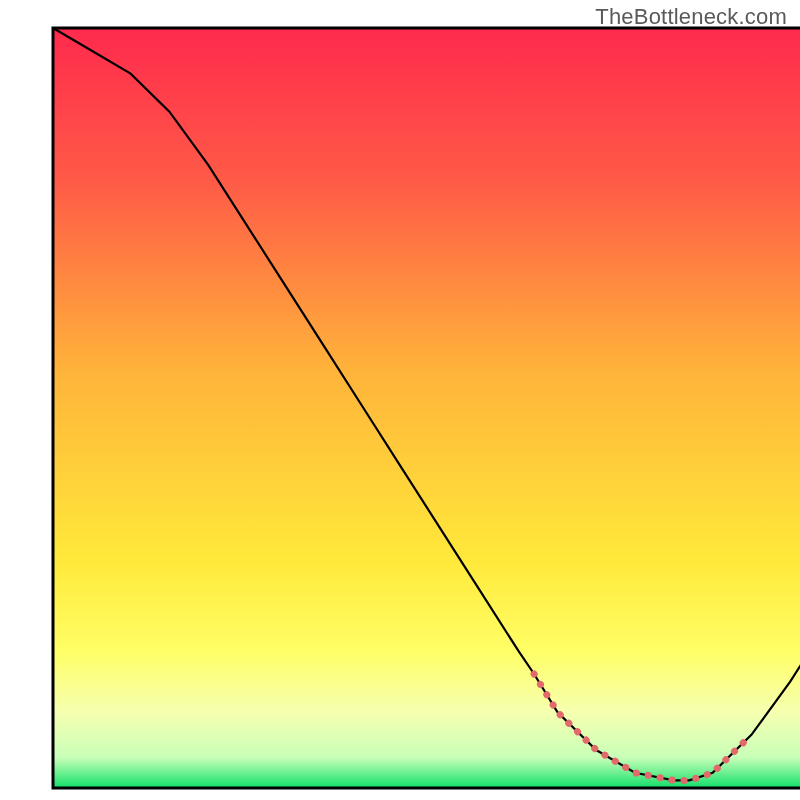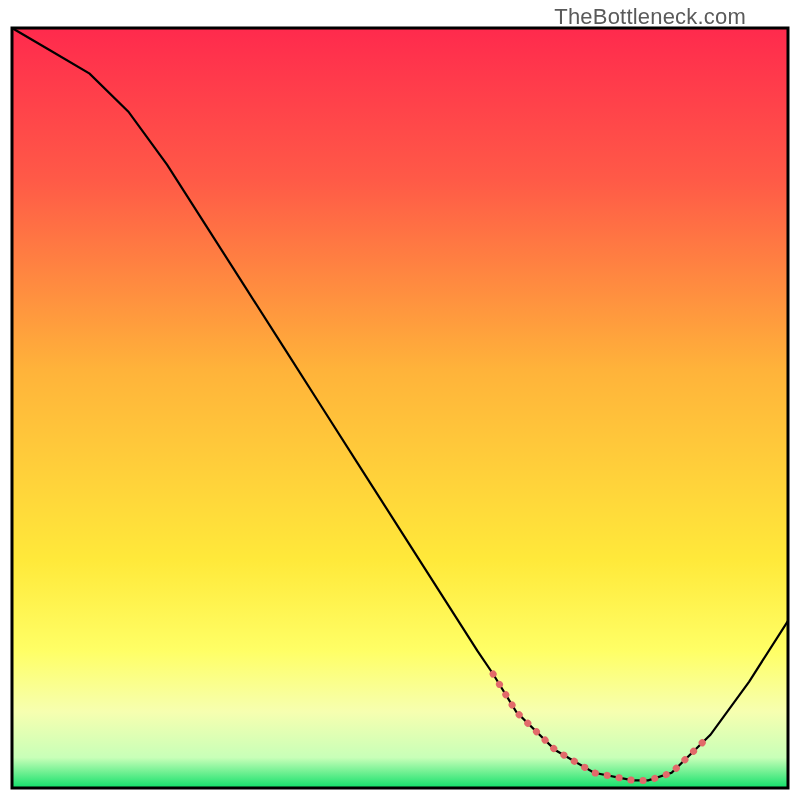--- a/index.html
+++ b/index.html
@@ -8,20 +8,21 @@
     width: 800px;
     height: 800px;
     overflow: hidden;
     background: #ffffff;
     font-family: Arial, Helvetica, sans-serif;
   }
   .wrap {
     position: relative;
     width: 756px;
     height: 800px;
+    margin-left: 41px;
   }
   .watermark {
     position: absolute;
     top: 4px;
     right: 10px;
     color: #5a5a5a;
     font-size: 22px;
     font-weight: 500;
     letter-spacing: 0.2px;
     z-index: 5;

